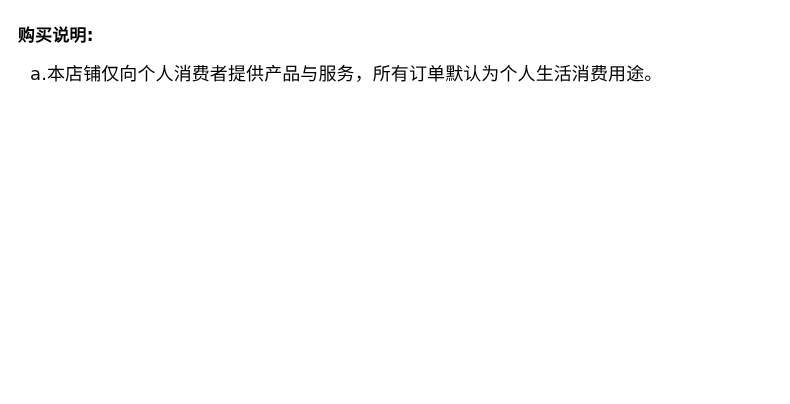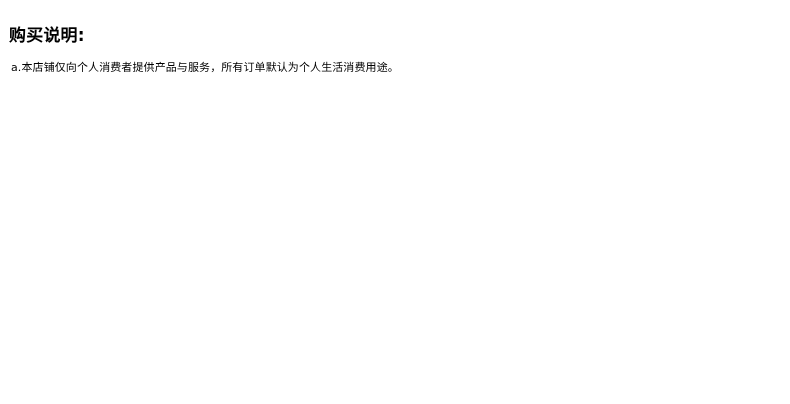--- a/index.html
+++ b/index.html
@@ -12,34 +12,34 @@
     width: 790px;
     height: 404px;
     overflow: hidden;
     font-family: "DejaVu Sans", "Liberation Sans", sans-serif;
     color: #000000;
   }
   .page {
     box-sizing: border-box;
     width: 790px;
     height: 404px;
-    padding: 22px 18px 0 9px;
+    padding: 22px 18px 0 18px;
     background: #ffffff;
   }
   .doc-title {
     font-size: 17px;
     font-weight: bold;
     line-height: 26px;
     margin: 0 0 6px 0;
     letter-spacing: 0.2px;
   }
   .para {
-    font-size: 11px;
+    font-size: 18px;
     line-height: 27.5px;
-    margin: 2px;
+    margin: 12px;
     text-align: justify;
     text-justify: inter-ideograph;
     letter-spacing: 0.1px;
     word-break: break-all;
   }
   .para + .para {
     margin-top: 0px;
   }
 </style>
 </head>

